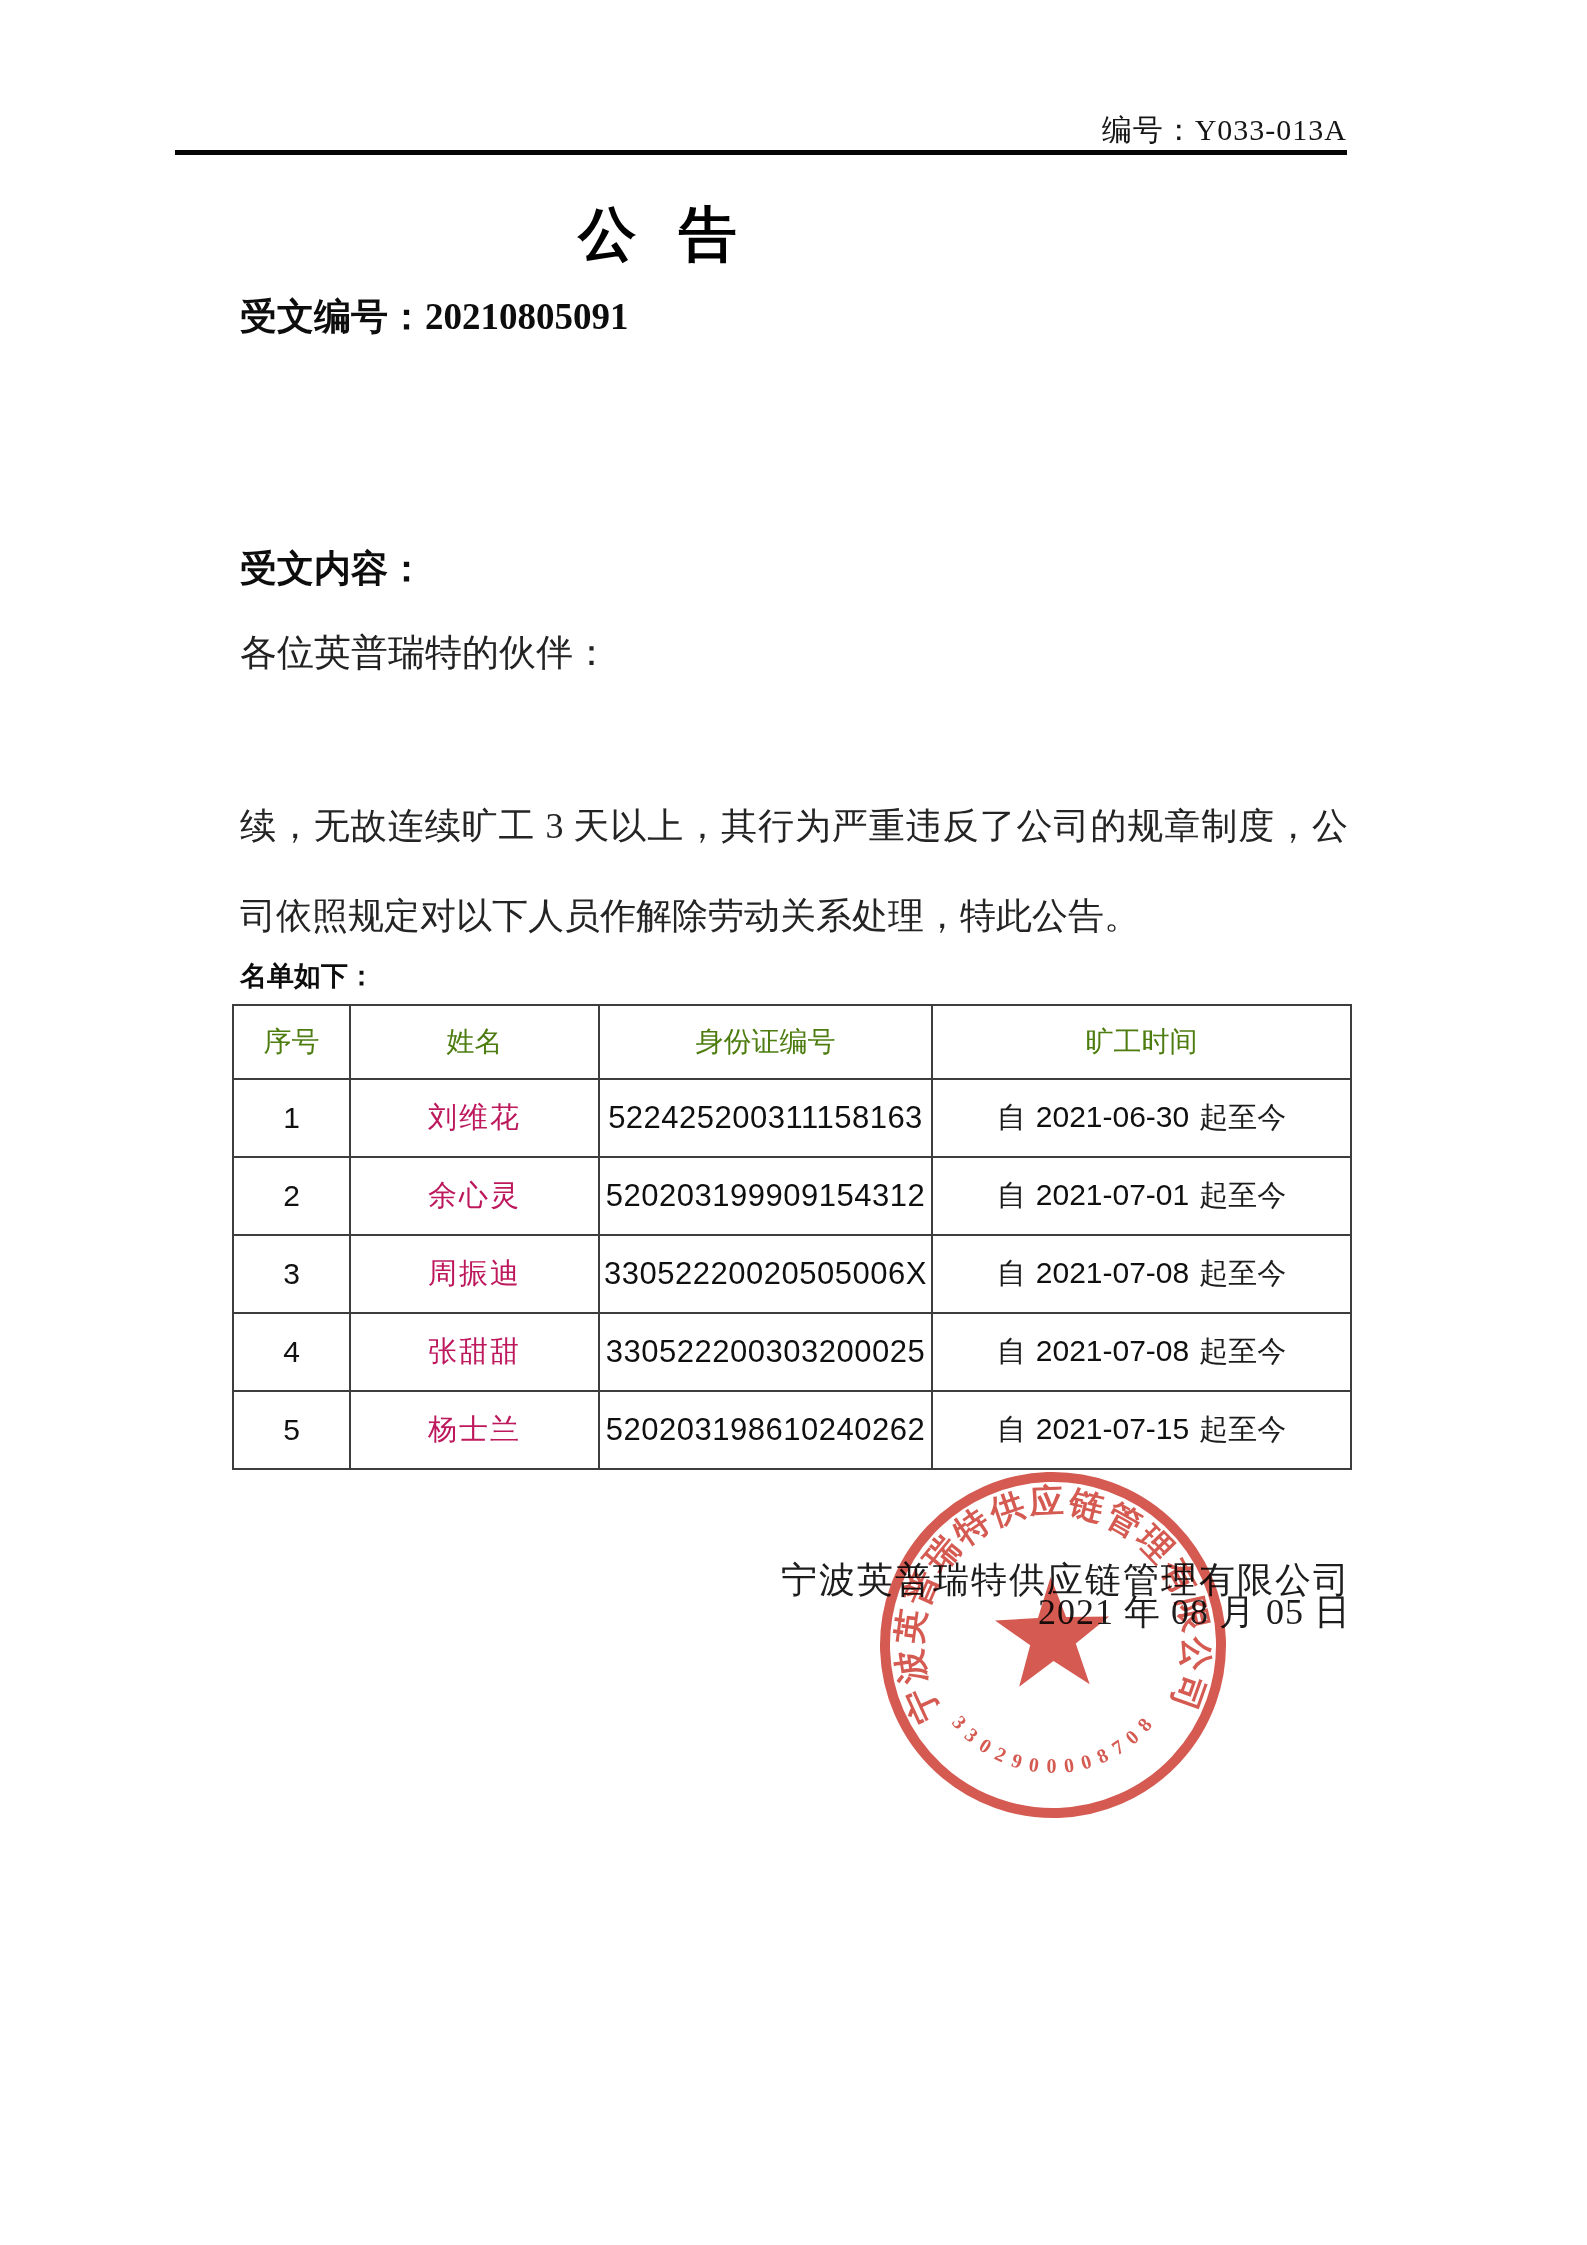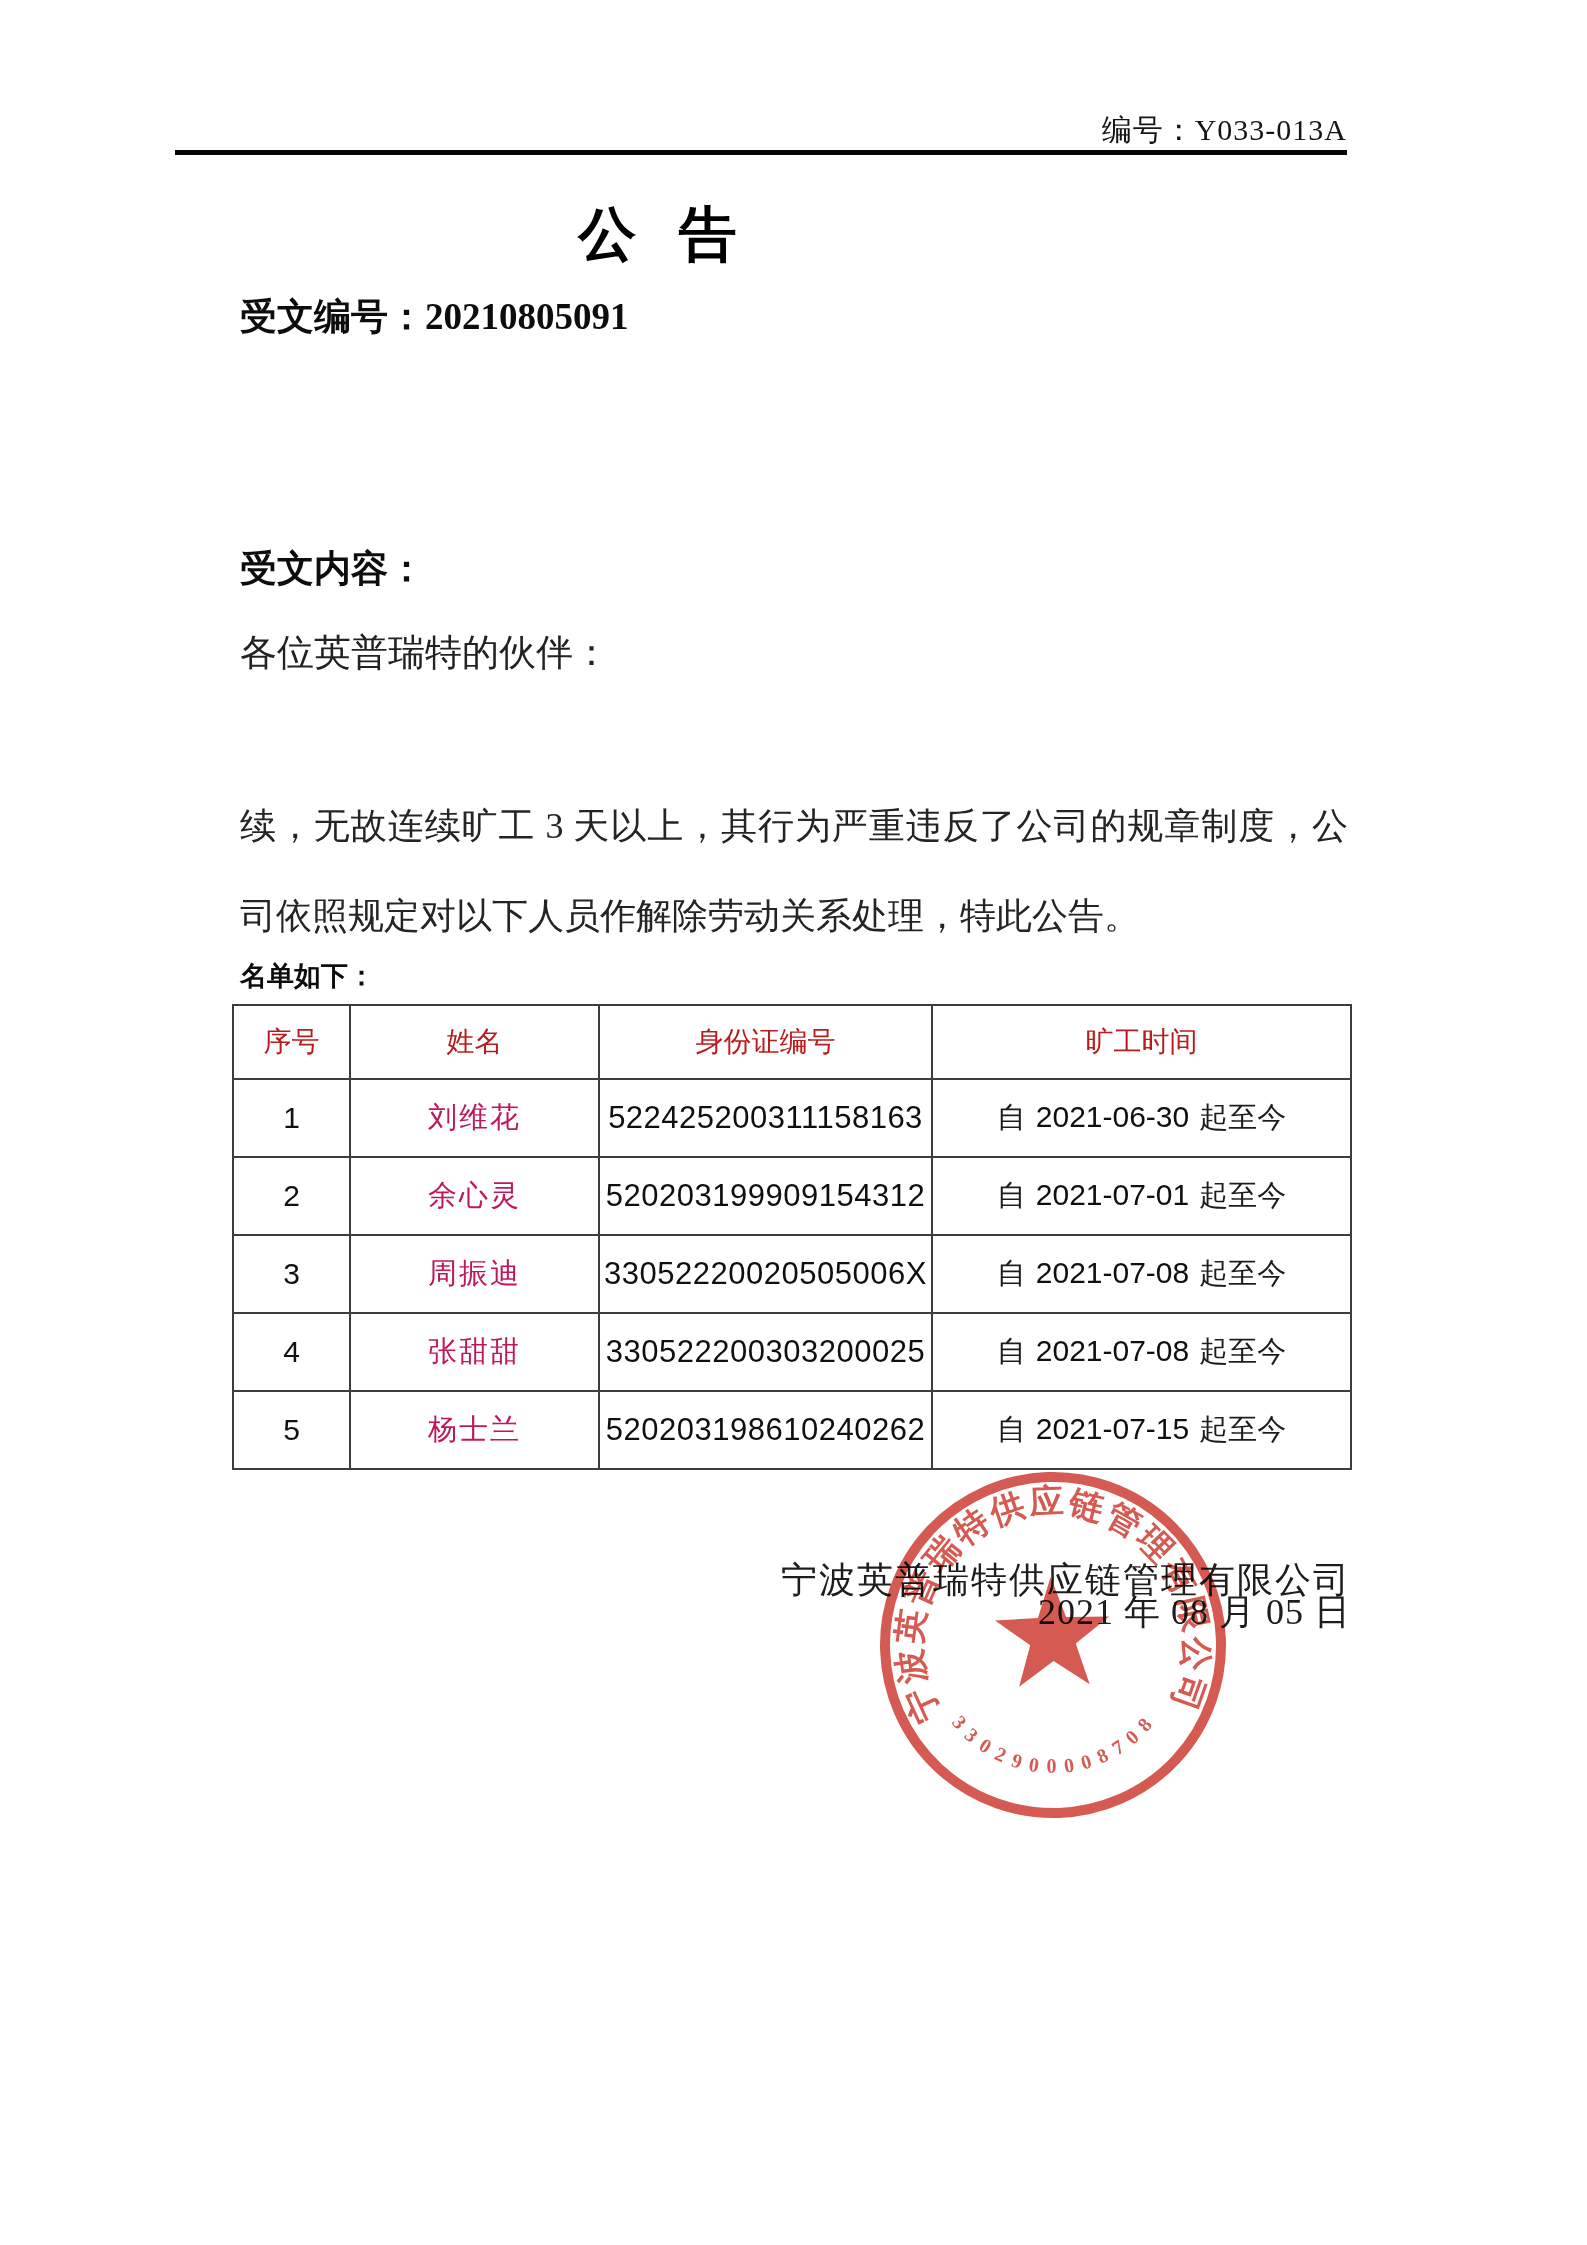--- a/index.html
+++ b/index.html
@@ -50,21 +50,21 @@
   }
   table.roster{
     position:absolute;left:232px;top:1004px;
     width:1118px;border-collapse:collapse;table-layout:fixed;
   }
   table.roster th, table.roster td{
     border:2px solid #3d3d3d;
     text-align:center;vertical-align:middle;
     padding:0;overflow:hidden;
   }
-  table.roster th{height:72px;font-size:28px;font-weight:normal;color:#b91c1c;}
+  table.roster th{height:72px;font-size:28px;font-weight:normal;color:#4d7c0f;}
   table.roster td{height:76px;}
   td.cell-no{font-family:"Liberation Sans", sans-serif;font-size:30px;color:#111;}
   td.cell-name{font-size:29px;color:#be185d;letter-spacing:2px;}
   td.cell-id{font-family:"Liberation Sans", sans-serif;font-size:31px;color:#0f0f0f;letter-spacing:0.5px;}
   td.cell-date{font-size:29px;color:#1c1c1c;}
   td.cell-date .date-num{
     font-family:"Liberation Sans", sans-serif;
     font-size:30px;margin:0 10px;color:#0f0f0f;
   }
   .sig-company{

